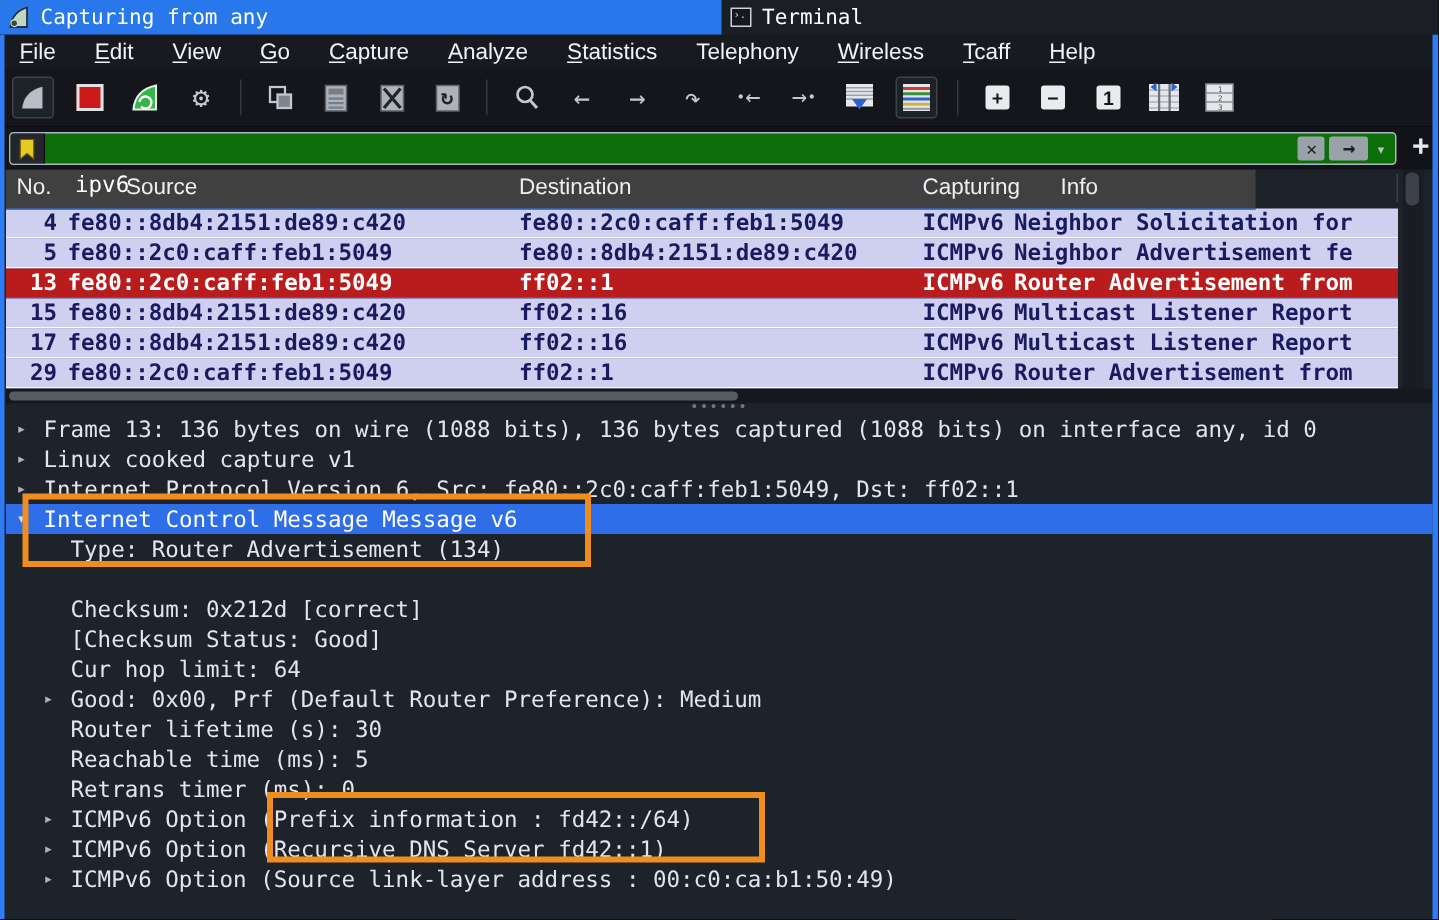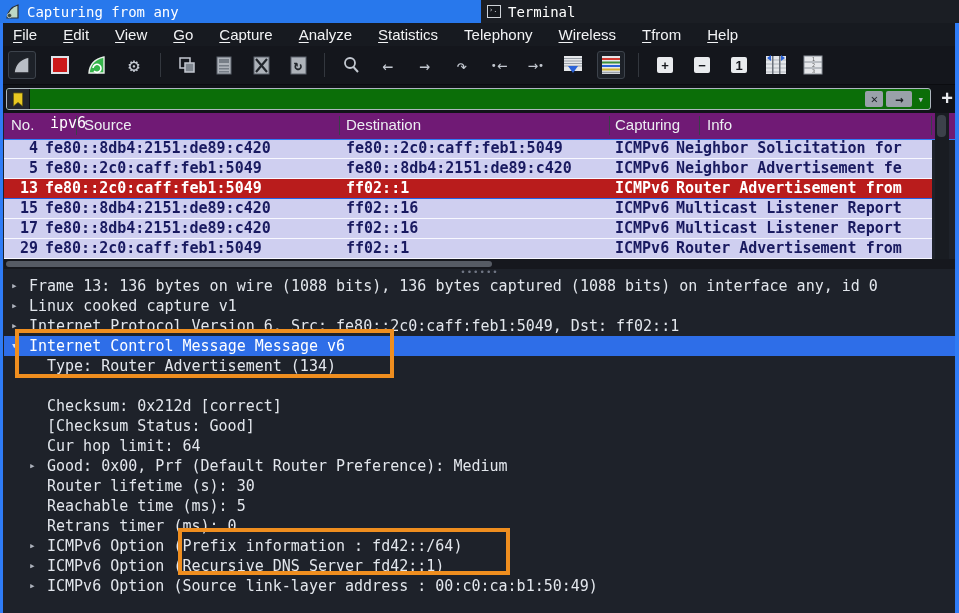--- a/index.html
+++ b/index.html
@@ -36,21 +36,21 @@
   #fbookmark{width:22px;height:20px;background:#23262d;border-right:1px solid #0c0e12;display:flex;align-items:center;justify-content:center;border-radius:2px 0 0 2px;}
   #ftext{flex:1;color:#ffffff;font-size:15px;padding-left:20px;margin-top:48px;}
   .fbtn{background:#9aa1a9;color:#1b1e24;border-radius:2px;height:16px;display:flex;align-items:center;justify-content:center;
         font-weight:bold;font-size:12px;margin-right:3px;}
   #fclear{width:18px;}
   #fapply{width:26px;font-size:14px;}
   #fcaret{color:#b9c0c8;font-size:11px;margin:0 6px 0 2px;}
   #fadd{position:absolute;right:6px;top:2px;color:#e8eaee;font-size:20px;font-weight:bold;
         font-family:"Liberation Sans",sans-serif;}
   
-  #pkheader{position:absolute;left:4px;top:113px;width:951px;height:26px;background:#701a75;border-bottom:1px solid #2f7cf6;
+  #pkheader{position:absolute;left:4px;top:113px;width:833px;height:26px;background:#404040;border-bottom:1px solid #2f7cf6;
             font-family:"Liberation Sans",sans-serif;font-size:15px;color:#eceef2;z-index:30;}
   .hcell{position:absolute;top:3px;}
   .hsep{position:absolute;top:3px;width:1px;height:19px;background:#3b404a;}
   
   #rows{position:absolute;left:4px;top:139px;width:928px;height:120px;z-index:20;}
   .prow{position:absolute;left:0;width:928px;height:20px;background:#cfcff0;border-bottom:1px solid #f8f8ff;
         box-sizing:border-box;color:#191a60;font-size:15px;font-weight:bold;line-height:19px;}
   .prow.sel{background:#b91c1c;border-bottom-color:#2463e8;color:#fff;}
   .pcell{position:absolute;top:0;white-space:nowrap;overflow:hidden;}
   .cno{left:0;width:34px;text-align:right;}
@@ -125,21 +125,21 @@
     <span class="mitem">
         <span><span class="u">S</span><span>tatistics</span></span>
       </span>
     <span class="mitem">
         <span><span class="u"></span><span>Telephony</span></span>
       </span>
     <span class="mitem">
         <span><span class="u">W</span><span>ireless</span></span>
       </span>
     <span class="mitem">
-        <span><span class="u">T</span><span>from</span></span>
+        <span><span class="u">T</span><span>caff</span></span>
       </span>
     <span class="mitem">
         <span><span class="u">H</span><span>elp</span></span>
       </span>
   </div>
 
   <div id="toolbar">
     <span class="tbtn boxed">
       <svg width="20" height="20" viewBox="0 0 20 20">
           <path d="M2,18 Q3,5 17,2 L17,18 Z" fill="#b9bec6" stroke="#22252b" stroke-width="1.4"></path>

